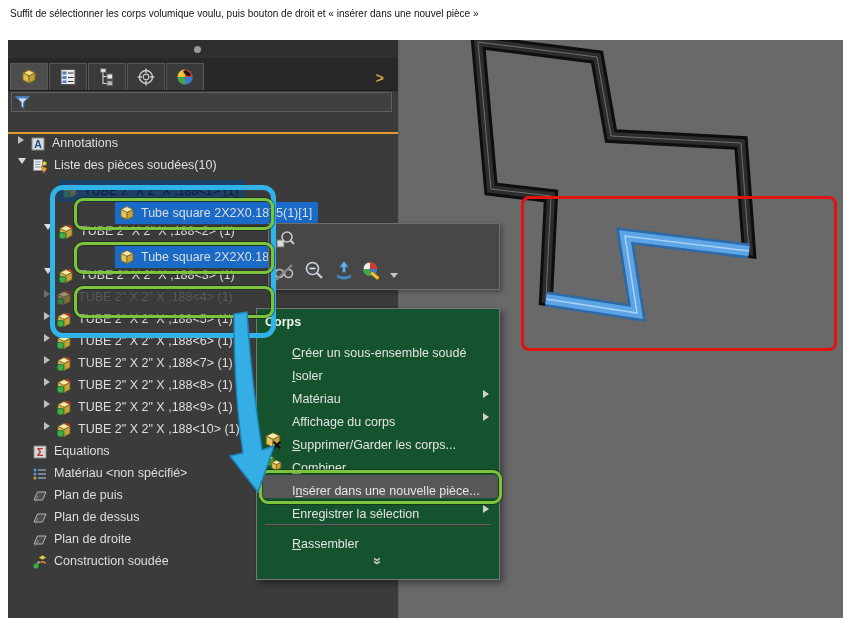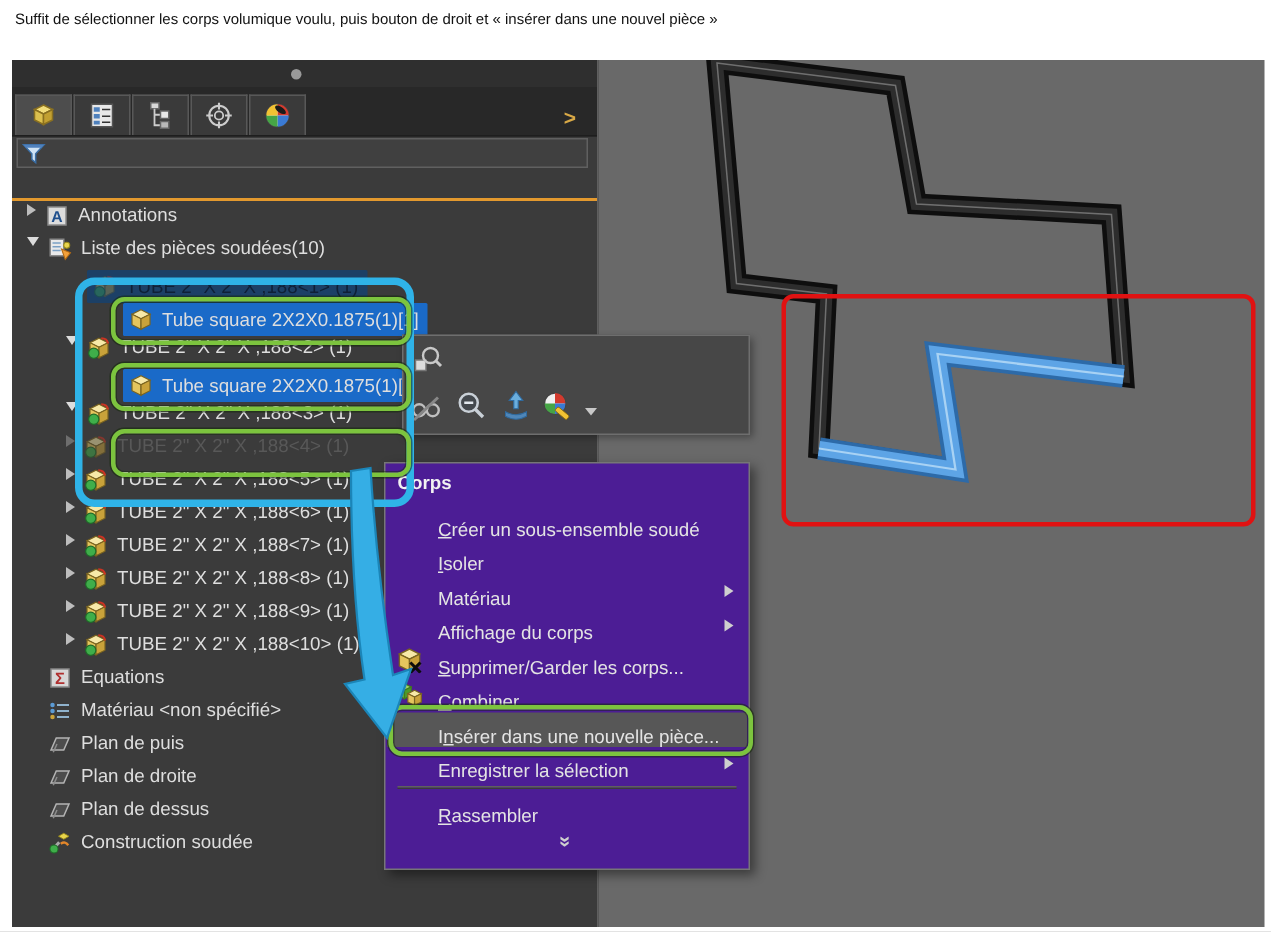--- a/index.html
+++ b/index.html
@@ -28,21 +28,21 @@
   .docrow{position:absolute;left:0;top:74px;right:0;height:18px;display:flex;align-items:center;
           padding-left:10px;color:#e9e9e9;font-size:12.5px;white-space:nowrap;}
   .docrow svg{width:16px;height:16px;margin-right:6px;}
   .orange-line{position:absolute;left:0;top:92px;right:0;height:2px;background:#e3992e;}
 
   
   .tree{position:absolute;left:0;top:96px;right:0;}
   .row{height:22px;display:flex;align-items:flex-start;font-size:12.5px;color:#dedede;white-space:nowrap;}
   .lvl0{padding-left:10px;}
   .lvl1{padding-left:36px;}
-  .lvl2{padding-left:74px;}
+  .lvl2{padding-left:107px;}
   .arr{flex:none;margin-right:6px;}
   .arr-r{width:0;height:0;border-top:4px solid transparent;border-bottom:4px solid transparent;border-left:6px solid #bdbdbd;}
   .arr-d{width:0;height:0;border-left:4px solid transparent;border-right:4px solid transparent;border-top:6px solid #dcdcdc;}
   .arr-sp{width:8px;}
   .ico{width:16px;height:16px;margin-right:6px;flex:none;}
   .selbg{display:flex;align-items:center;background:#1a6ac8;height:22px;padding:0 6px 0 4px;border-radius:1px;}
   .selbg .ico{margin-right:6px;}
   .selbg.darksel{background:#1c4066;color:#0f2036;}
   .selbg.darksel .ico{opacity:.35;}
   .row.dimrow{color:#585858;}
@@ -52,21 +52,21 @@
   
   .vp{position:absolute;left:390px;top:0;width:444px;height:578px;z-index:1;}
 
   
   .popup{position:absolute;left:260px;top:183px;width:232px;height:67px;background:#474747;
          border:1px solid #6e6e6e;box-sizing:border-box;z-index:3;box-shadow:2px 2px 5px rgba(0,0,0,.35);}
   .pt{position:absolute;width:22px;height:22px;}
   .pt svg{width:22px;height:22px;}
 
   
-  .menu{position:absolute;left:248px;top:268px;width:244px;height:272px;background:#4c1d95;
+  .menu{position:absolute;left:248px;top:268px;width:244px;height:272px;background:#14532d;
         border:1px solid #767676;box-sizing:border-box;z-index:4;color:#e4e4e4;font-size:12.5px;
         box-shadow:3px 3px 7px rgba(0,0,0,.45);}
   .menu-h{position:absolute;left:8px;top:6px;font-weight:bold;color:#f2f2f2;}
   .mi{position:absolute;left:1px;right:1px;height:23px;display:flex;align-items:flex-end;padding-left:34px;box-sizing:border-box;}
   .mi.hl{background:#575757;}
   .micon{position:absolute;left:6px;top:2px;width:18px;height:18px;}
   .micon svg{width:18px;height:18px;}
   .sub{position:absolute;right:9px;top:7px;width:0;height:0;border-top:4.5px solid transparent;
        border-bottom:4.5px solid transparent;border-left:6px solid #cfcfcf;}
   .menu-sep{position:absolute;left:8px;right:8px;top:215px;height:1px;background:#5f5f5f;box-shadow:0 1px 0 #3a3a3a;}
@@ -411,28 +411,28 @@
           <svg class="ico">
               <use href="#i-plane"></use>
             </svg>
           <span>Plan de puis</span>
         </div>
         <div class="row lvl0">
           <span class="arr arr-sp"></span>
           <svg class="ico">
               <use href="#i-plane"></use>
             </svg>
+          <span>Plan de dessus</span>
+        </div>
+        <div class="row lvl0">
+          <span class="arr arr-sp"></span>
+          <svg class="ico">
+              <use href="#i-plane"></use>
+            </svg>
           <span>Plan de droite</span>
-        </div>
-        <div class="row lvl0">
-          <span class="arr arr-sp"></span>
-          <svg class="ico">
-              <use href="#i-plane"></use>
-            </svg>
-          <span>Plan de dessus</span>
         </div>
         <div class="row lvl0">
           <span class="arr arr-sp"></span>
           <svg class="ico">
               <use href="#i-weldcons"></use>
             </svg>
           <span>Construction soudée</span>
         </div>
       </div>
     </div>

